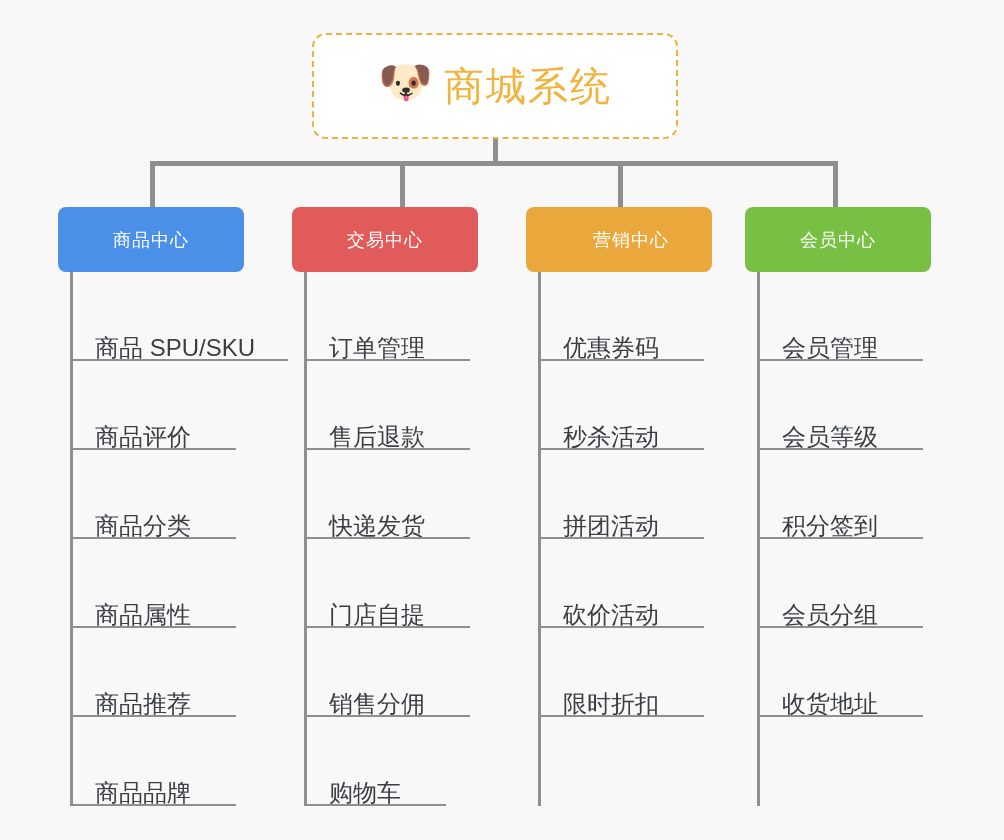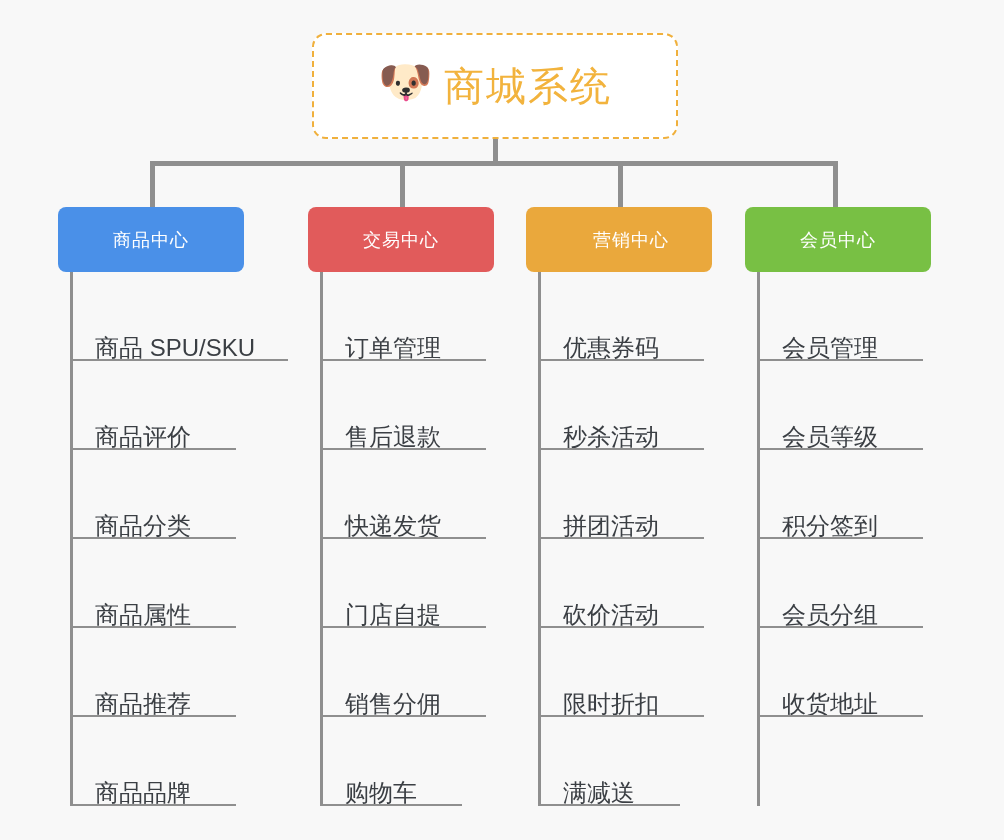--- a/index.html
+++ b/index.html
@@ -171,21 +171,21 @@
         <span class="leaf-label">商品推荐</span>
         <div class="leaf-underline" style="width:166px;"></div>
       </div>
       <div class="leaf">
         <span class="leaf-label">商品品牌</span>
         <div class="leaf-underline" style="width:166px;"></div>
       </div>
     </div>
   </div>
 
-  <div class="column" style="left:308px;width:186px;">
+  <div class="column" style="left:292px;width:186px;">
     <div class="cat-box" style="background:#e15b5b;width:186px;">
       <span>交易中心</span>
     </div>
     <div class="leaf-stack">
       <div class="leaf-rail" style="height:534px;"></div>
       <div class="leaf">
         <span class="leaf-label">订单管理</span>
         <div class="leaf-underline" style="width:166px;"></div>
       </div>
       <div class="leaf">
@@ -230,24 +230,20 @@
         <div class="leaf-underline" style="width:166px;"></div>
       </div>
       <div class="leaf">
         <span class="leaf-label">砍价活动</span>
         <div class="leaf-underline" style="width:166px;"></div>
       </div>
       <div class="leaf">
         <span class="leaf-label">限时折扣</span>
         <div class="leaf-underline" style="width:166px;"></div>
       </div>
-      <div class="leaf">
-        <span class="leaf-label">满减送</span>
-        <div class="leaf-underline" style="width:142px;"></div>
-      </div>
     </div>
   </div>
 
   <div class="column" style="left:745px;width:186px;">
     <div class="cat-box" style="background:#78c044;width:186px;">
       <span>会员中心</span>
     </div>
     <div class="leaf-stack">
       <div class="leaf-rail" style="height:534px;"></div>
       <div class="leaf">

